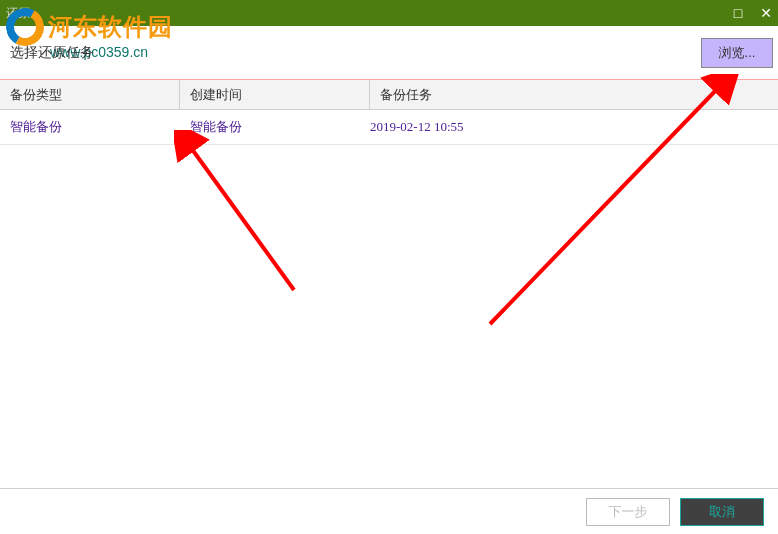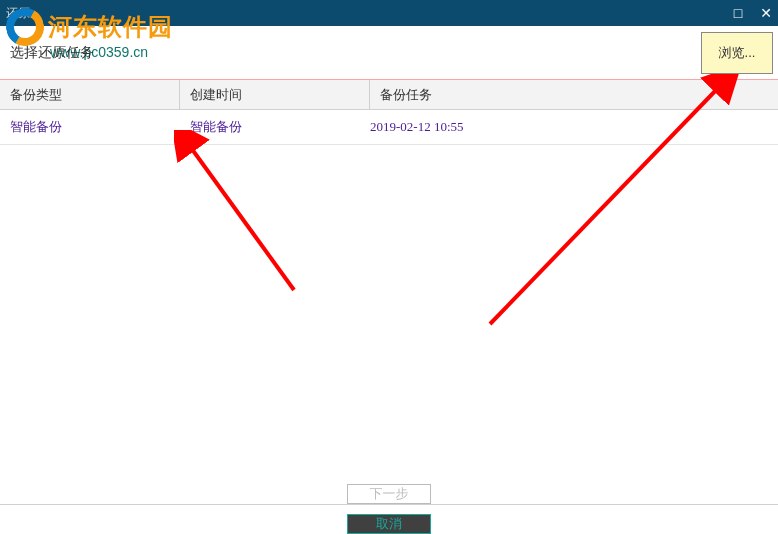--- a/index.html
+++ b/index.html
@@ -1,47 +1,47 @@
 <!DOCTYPE html>
 <html><head>
   <meta charset="utf-8">
   <style>
     * { margin: 0; padding: 0; box-sizing: border-box; }
     body { font-family: "Microsoft YaHei", sans-serif; font-size: 13px; background: #fff; width: 778px; height: 534px; overflow: hidden; position: relative; }
     
-    .titlebar { background: #0c4a6e; height: 26px; display: flex; align-items: center; padding: 0 6px; color: #d0d8dc; font-size: 12px; position: relative; }
+    .titlebar { background: #4d7c0f; height: 26px; display: flex; align-items: center; padding: 0 6px; color: #d0d8dc; font-size: 12px; position: relative; }
     .titlebar-title { flex: 0 0 auto; }
     .titlebar-controls { position: absolute; right: 6px; top: 0; height: 26px; display: flex; align-items: center; gap: 18px; }
     .titlebar-controls span { color: #fff; font-size: 14px; line-height: 1; }
     
     .watermark { position: absolute; top: 4px; left: 0; pointer-events: none; padding: 4px 6px; }
     .watermark-logo { display: flex; align-items: center; gap: 4px; }
     .wm-circle { width: 38px; height: 38px; border-radius: 50%; position: relative; }
     .wm-circle::before { content: ""; position: absolute; inset: 0; border-radius: 50%; border: 8px solid #0a7bc5; border-right-color: #f59b0d; border-bottom-color: #f59b0d; transform: rotate(-15deg); }
     .wm-text { font-size: 24px; font-weight: bold; color: #f59b0d; letter-spacing: 1px; }
     .wm-url { color: #0f766e; font-size: 14px; font-family: Arial, sans-serif; margin-left: 44px; margin-top: -2px; }
     
     .subheader { height: 54px; display: flex; align-items: center; justify-content: space-between; padding: 0 5px 0 10px; border-bottom: 1px solid #fca5a5; }
     .subheader-label { color: #333; font-size: 14px; position: relative; z-index: 5; }
-    .browse-btn { width: 72px; height: 42px; border: 1px solid #888; background: #fef9c3; font-size: 13px; color: #333; }
+    .browse-btn { width: 72px; height: 30px; border: 1px solid #888; background: #c4b5fd; font-size: 13px; color: #333; }
     
     .table-header { display: flex; height: 30px; background: #f3f3f3; border-bottom: 1px solid #d0d0d0; }
     .table-header .col { padding: 6px 10px; color: #333; border-right: 1px solid #d0d0d0; }
     .table-header .col:last-child { border-right: none; }
     
     .table-row { display: flex; height: 34px; align-items: center; }
     .table-row .col { padding: 6px 10px; color: #4c1d95; }
     .hr-line { height: 1px; background: #e5e5e5; }
     
     .col-task { width: 180px; flex: 0 0 180px; }
     .col-type { width: 180px; flex: 0 0 180px; }
     .col-time { width: 190px; flex: 0 0 190px; font-family: Liberation Serif, serif; }
     .col-loc { flex: 1; }
     
-    .footer { position: absolute; bottom: 0; left: 0; right: 0; height: 30px; border-top: 1px solid #d0d0d0; display: flex; align-items: center; justify-content: flex-end; padding: 0 14px; gap: 10px; flex-direction: column; }
+    .footer { position: absolute; bottom: 0; left: 0; right: 0; height: 46px; border-top: 1px solid #d0d0d0; display: flex; align-items: center; justify-content: flex-end; padding: 0 14px; gap: 10px; }
     .footer button { width: 84px; height: 28px; font-size: 13px; }
     .btn-next { border: 1px solid #bbb; background: #fff; color: #bbb; }
     .btn-cancel { border: 1px solid #1aa89c; background: #404040; color: #1aa89c; }
     
     .arrow { position: absolute; pointer-events: none; }
     .arrow svg { display: block; }
   </style>
 </head>
 <body>
 

